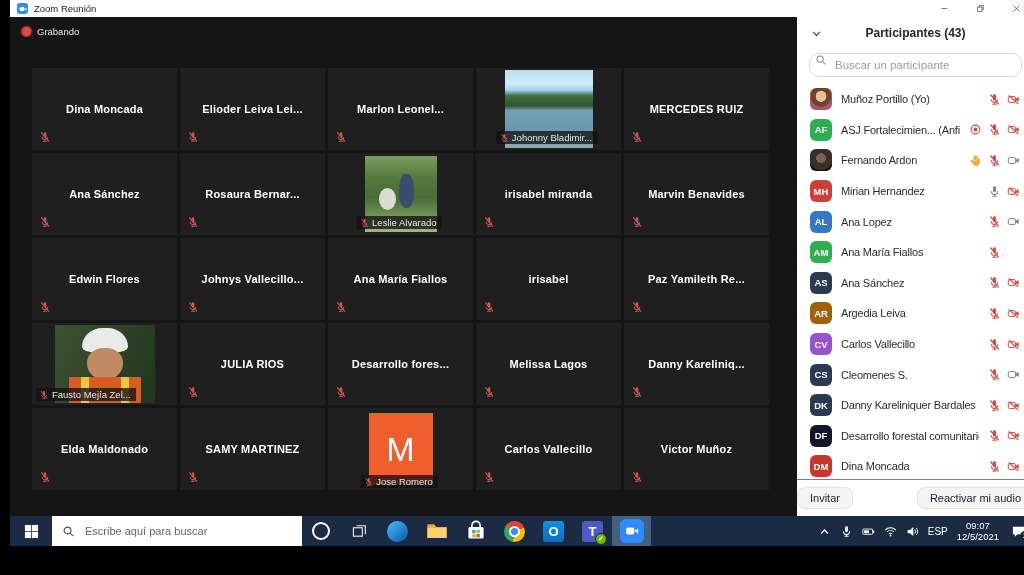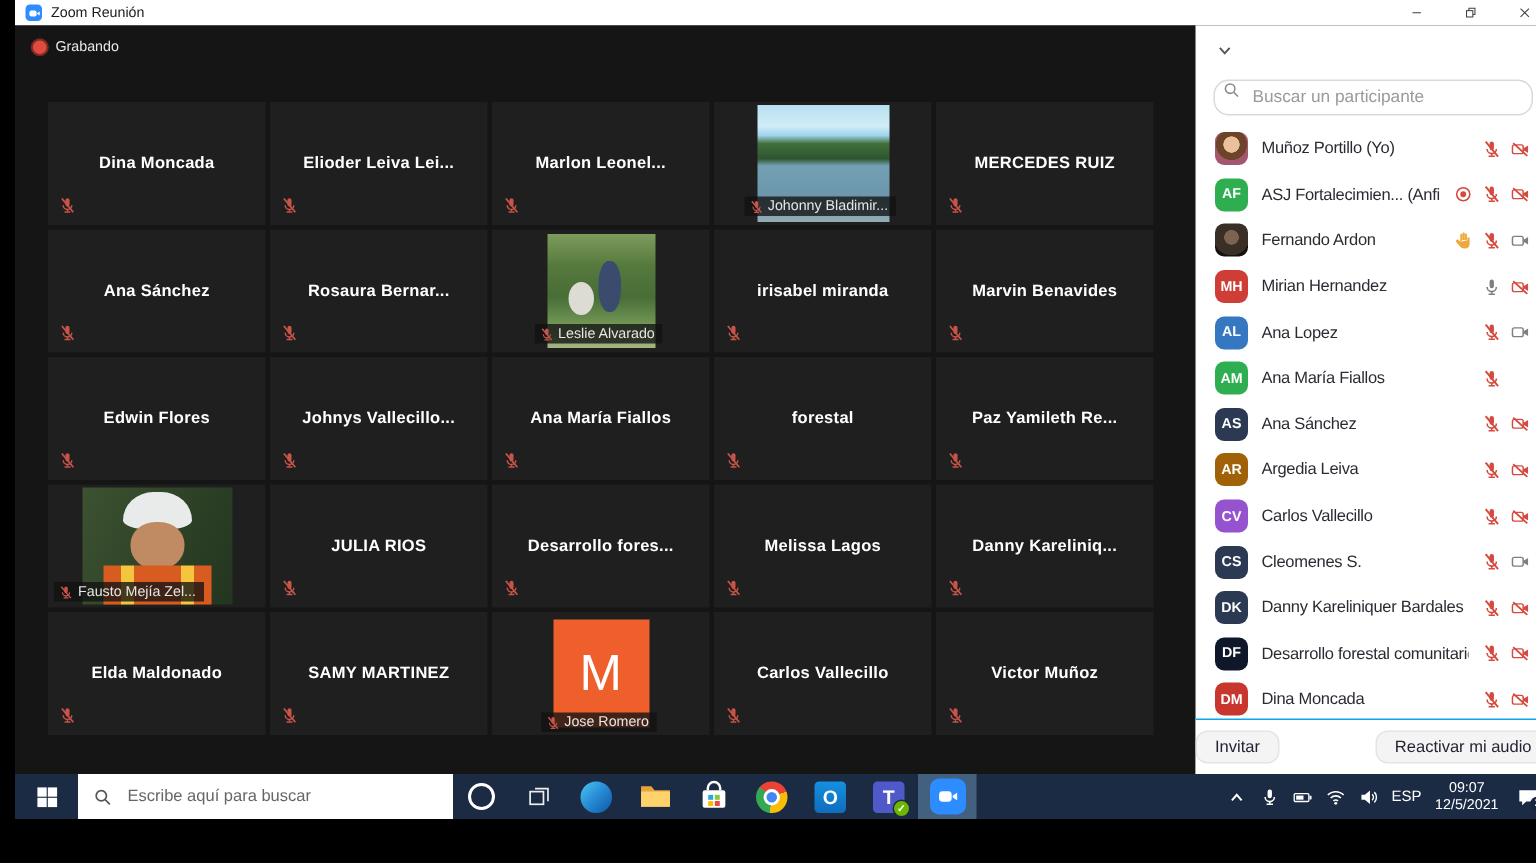--- a/index.html
+++ b/index.html
@@ -334,21 +334,21 @@
               <use href="#i-micoff"></use>
             </svg>
           </div>
         <div class="tile">
             <span class="tname">Ana María Fiallos</span>
             <svg class="tmic">
               <use href="#i-micoff"></use>
             </svg>
           </div>
         <div class="tile">
-            <span class="tname">forestal</span>
+            <span class="tname">irisabel</span>
             <svg class="tmic">
               <use href="#i-micoff"></use>
             </svg>
           </div>
         <div class="tile">
             <span class="tname">Paz Yamileth Re...</span>
             <svg class="tmic">
               <use href="#i-micoff"></use>
             </svg>
           </div>
@@ -425,20 +425,21 @@
             </svg>
           </div>
       </div>
     </div>
 
     <div class="panel">
       <div class="phead">
         <svg class="chev">
             <use href="#i-chevd"></use>
           </svg>
+        <span class="ptitle">Participantes (43)</span>
       </div>
       <div class="searchbox">
         <svg>
             <use href="#i-search"></use>
           </svg>
         <input type="text" placeholder="Buscar un participante" style="">
       </div>
 
       <div class="plist">
         <div class="prow">

